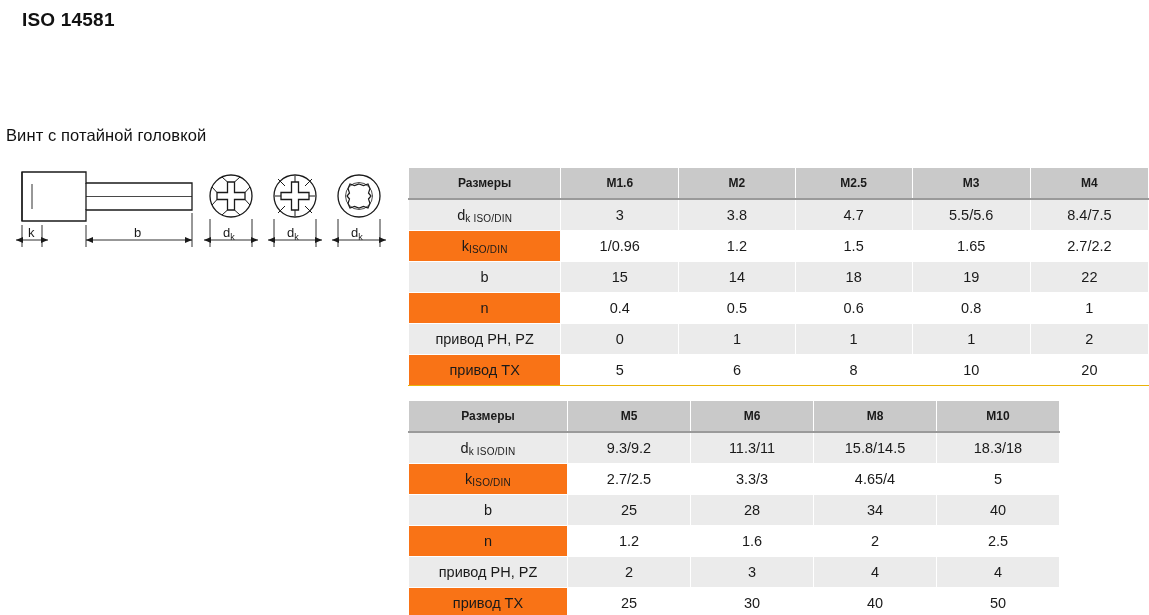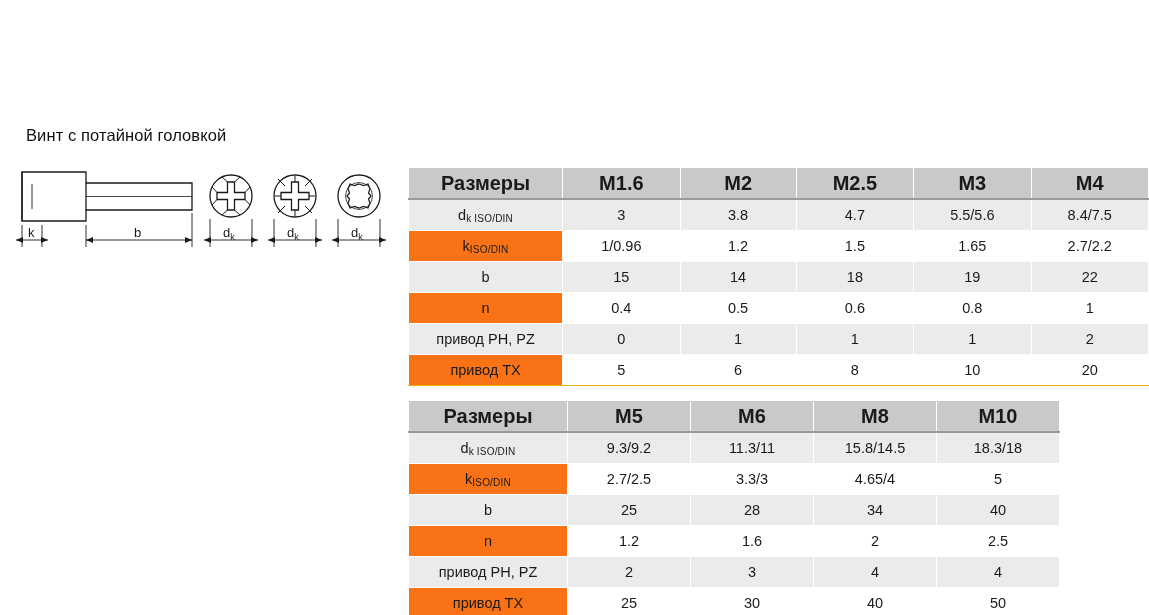--- a/index.html
+++ b/index.html
@@ -26,21 +26,21 @@
   .std-heading .line {
     font-size: 19px;
     font-weight: bold;
     line-height: 28px;
     letter-spacing: 0.2px;
     color: #111111;
   }
 
   .subtitle {
     position: absolute;
-    left: 26px;
+    left: 6px;
     top: 126px;
     font-size: 16.5px;
     color: #111111;
     letter-spacing: 0.1px;
   }
 
   
   .drawing {
     position: absolute;
     left: 10px;
@@ -66,21 +66,21 @@
     text-align: center;
     vertical-align: middle;
     font-size: 14.5px;
     color: #1a1a1a;
     padding: 0 4px;
     background: #ffffff;
   }
   table.dims tr.hdr td {
     background: #c9c9c9;
     font-weight: bold;
-    font-size: 20px;
+    font-size: 12px;
     border-bottom: 2px solid #9a9a9a;
   }
   table.dims tr.hdr td.lbl {
     background: #c9c9c9;
   }
   table.dims tr.shade td {
     background: #ebebeb;
   }
   table.dims td.lbl {
     width: 150px;
@@ -104,20 +104,21 @@
     vertical-align: baseline;
     position: relative;
     top: 2px;
     letter-spacing: 0.2px;
   }
 </style>
 </head>
 <body>
 
 <div class="std-heading">
+  <div class="line">ISO 14581</div>
 </div>
 
 <div class="subtitle">Винт с потайной головкой</div>
 
 <div class="drawing">
   <svg width="390" height="105" viewBox="0 0 390 105" xmlns="http://www.w3.org/2000/svg">
     <g stroke="#1a1a1a" fill="none" stroke-width="1.3">
 
       <path d="M12,7 L76,7 L76,18 L182,18 L182,45 L76,45 L76,56 L12,56 Z" fill="#ffffff"></path>
 

